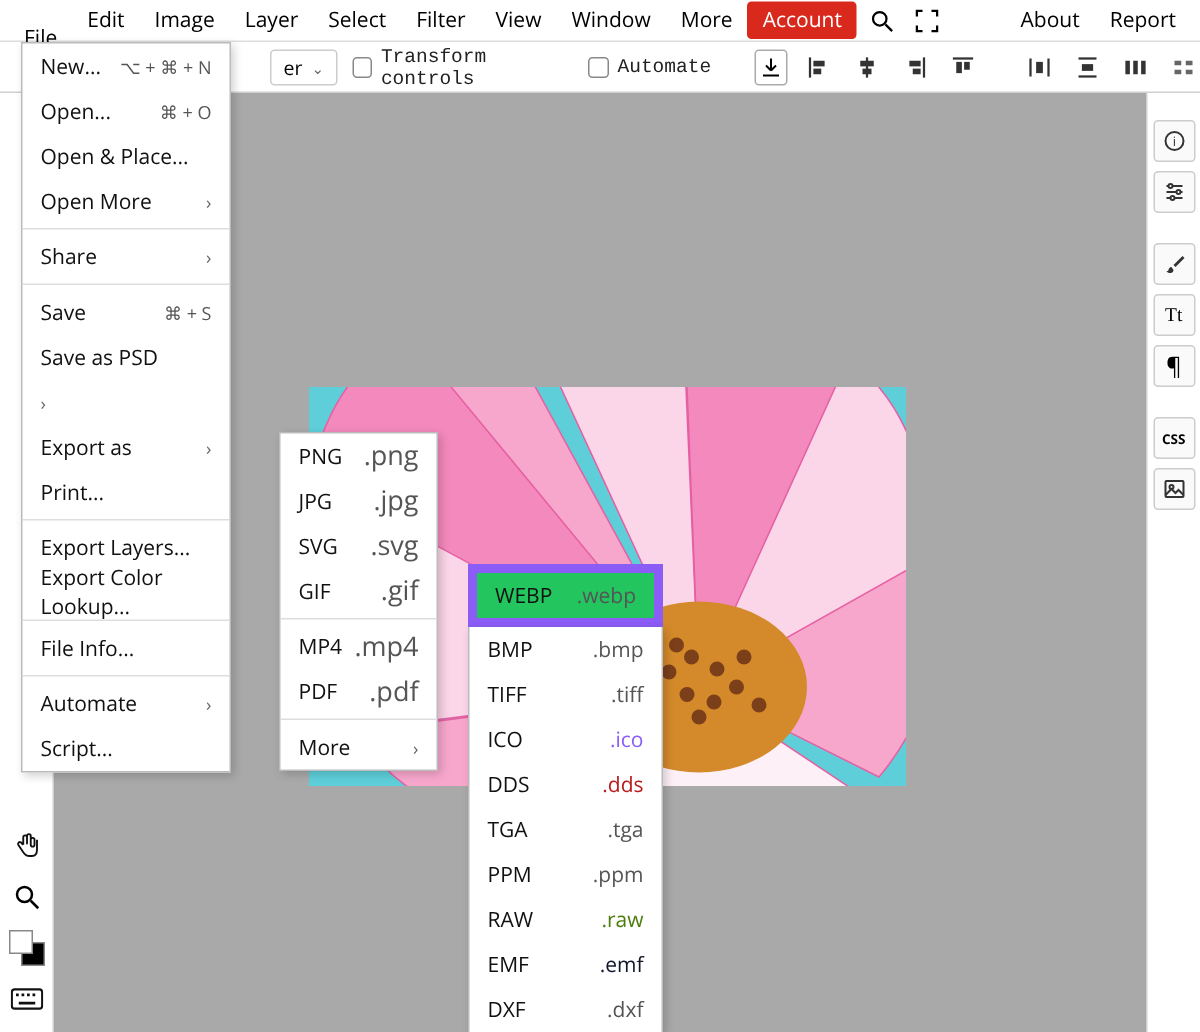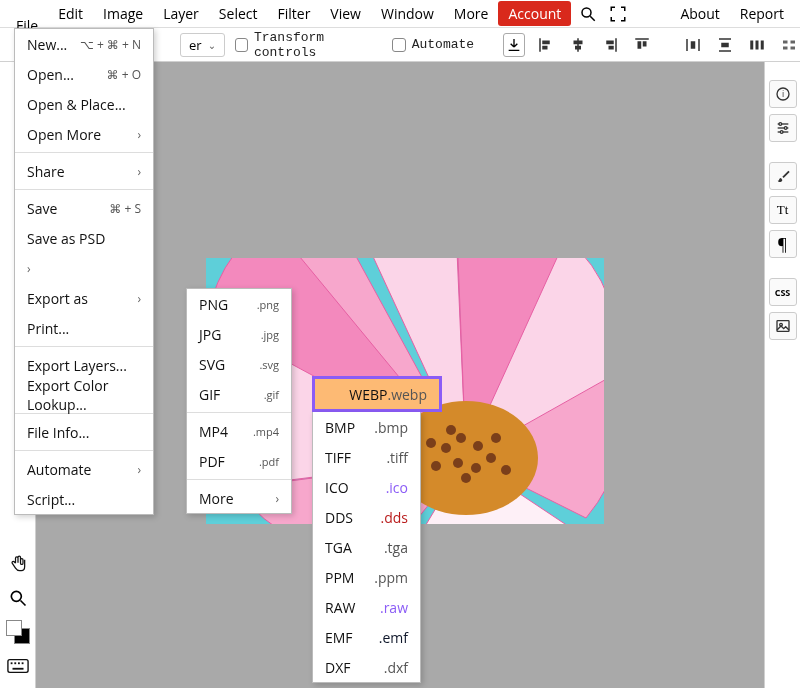--- a/index.html
+++ b/index.html
@@ -25,21 +25,21 @@
   .right-panel .rp { width: 28px; height: 28px; display: flex; align-items: center; justify-content: center; border: 1px solid #ccc; border-radius: 3px; background: #fafafa; }
   .right-panel .gap8 { height: 8px; }
   .dropdown { position: absolute; background: #fff; border: 1px solid #bbb; box-shadow: 2px 2px 6px rgba(0,0,0,.18); }
   .dd-file { left: 14px; top: 28px; width: 140px; }
   .dd-row { display: flex; align-items: center; height: 30px; padding: 0 12px; cursor: pointer; font-size: 14px; color: #111; }
   .dd-row .lbl { flex: 1; }
   .dd-row .sc { font-size: 12px; color: #555; }
   .dd-row .arr { font-size: 12px; color: #666; }
   .dd-sep { height: 1px; background: #ddd; margin: 3px 0; }
   .dd-export { left: 186px; top: 288px; width: 106px; }
-  .dd-export .dd-row .ext { color: #555; font-size: 11px; }
+  .dd-export .dd-row .ext { color: #555; font-size: 18px; }
   .swatches { position: relative; width: 28px; height: 28px; margin-top: auto; }
   .sw-front { position: absolute; left: 2px; top: 2px; width: 16px; height: 16px; background: #fff; border: 1px solid #888; }
   .sw-back { position: absolute; right: 2px; bottom: 2px; width: 16px; height: 16px; background: #000; border: 1px solid #888; }
   svg { display: block; }
   .embed-code { position: absolute; right: 8px; top: 64px; font-size: 10px; color: #999; }
 </style>
 </head>
 <body>
 
 <div class="menubar">
@@ -354,27 +354,27 @@
       <span class="ext">.pdf</span>
     </div>
   <div class="dd-sep"></div>
   <div class="dd-row">
       <span class="lbl">More</span>
       <span class="arr">›</span>
     </div>
 </div>
 
 <div style="position:absolute;left:312px;top:376px;">
-  <div style="border:3px solid #8b5cf6;background:#fdba74;width:130px;text-align:right;">
+  <div style="border:6px solid #8b5cf6;background:#22c55e;width:130px;">
     <div class="dd-row" style="height:30px;">
         <span class="lbl">WEBP</span>
         <span class="ext" style="color:#555">.webp</span>
       </div>
   </div>
-  <div class="dropdown" style="position:relative;width:109px;border-top:none;">
+  <div class="dropdown" style="position:relative;width:130px;border-top:none;">
     <div class="dd-row">
         <span class="lbl">BMP</span>
         <span class="ext" style="color:#555">.bmp</span>
       </div>
     <div class="dd-row">
         <span class="lbl">TIFF</span>
         <span class="ext" style="color:#555">.tiff</span>
       </div>
     <div class="dd-row">
         <span class="lbl">ICO</span>
@@ -387,21 +387,21 @@
     <div class="dd-row">
         <span class="lbl">TGA</span>
         <span class="ext" style="color:#555">.tga</span>
       </div>
     <div class="dd-row">
         <span class="lbl">PPM</span>
         <span class="ext" style="color:#555">.ppm</span>
       </div>
     <div class="dd-row">
         <span class="lbl">RAW</span>
-        <span class="ext" style="color:#8b5cf6">.raw</span>
+        <span class="ext" style="color:#4d7c0f">.raw</span>
       </div>
     <div class="dd-row">
         <span class="lbl">EMF</span>
         <span class="ext" style="color:#0f172a">.emf</span>
       </div>
     <div class="dd-row">
         <span class="lbl">DXF</span>
         <span class="ext" style="color:#555">.dxf</span>
       </div>
   </div>

